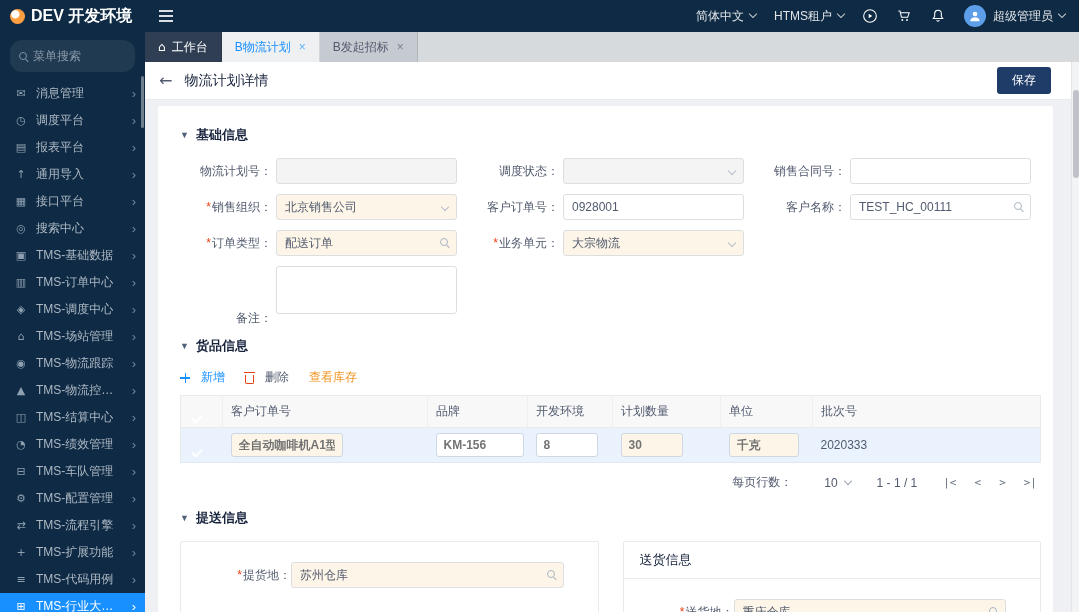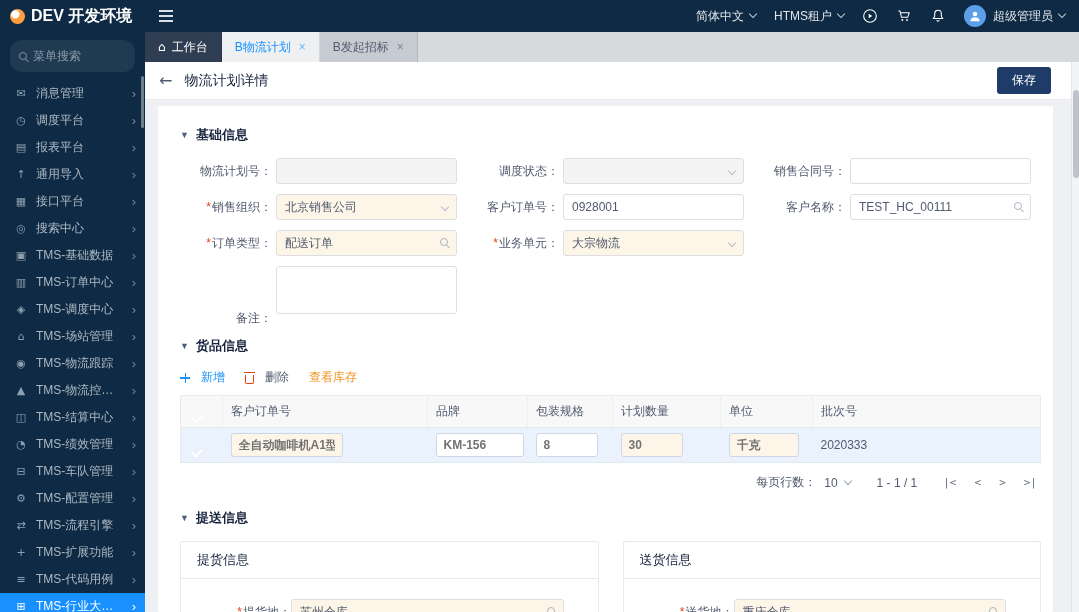--- a/index.html
+++ b/index.html
@@ -96,21 +96,21 @@
   .gtable th:last-child{border-right:none;}
   .gtable td{padding:5px 8px;background:#eaf2fd;border-bottom:1px solid #e0e8f2;}
   .cb{width:14px;height:14px;border-radius:2px;background:var(--accent,#1890ff);position:relative;margin:0 auto;cursor:pointer;}
   .cb::after{content:"";position:absolute;left:4.5px;top:1.5px;width:4px;height:8px;border:solid #fff;border-width:0 2px 2px 0;transform:rotate(45deg);}
   .cell-input{height:24px;border:1px solid #cfd6e4;border-radius:3px;padding:0 7px;font-size:12px;color:#737373;background:#fff;outline:none;font-family:inherit;font-weight:bold;}
   .w110{width:112px;} .w90{width:88px;} .w64{width:62px;} .w70{width:70px;}
   .batch-text{color:#515a6e;}
 
   
   .pag{display:flex;justify-content:flex-end;align-items:center;gap:26px;color:#515a6e;padding:11px 4px 10px;}
-  .pp{display:flex;align-items:center;gap:8px;}
+  .pp{display:flex;align-items:center;gap:32px;}
   .pp-sel{display:flex;align-items:center;gap:7px;cursor:pointer;}
   .pp-chev{width:6px;height:6px;border-right:1px solid #9aa3b2;border-bottom:1px solid #9aa3b2;transform:rotate(45deg);margin-top:-3px;}
   .pag-nav{display:flex;gap:18px;color:#66707f;}
   .pag-nav span{cursor:pointer;font-family:"DejaVu Sans Mono",monospace;font-size:11px;}
 
   
   .panels{display:flex;gap:24px;margin-top:2px;}
   .panel{flex:1;border:1px solid #e8eaec;border-radius:2px;min-width:0;}
   .panel-h{padding:9px 16px;font-size:13px;color:#17233d;border-bottom:1px solid #e8eaec;}
   .panel-b{padding:20px 0 6px 0;}
@@ -422,21 +422,21 @@
               <col style="width:85px">
                 <col style="width:108px">
                 <col style="width:92px">
                 <col>
             </colgroup>
             <thead>
               <tr>
                 <th><span class="cb"></span></th>
                 <th>客户订单号</th>
                 <th>品牌</th>
-                <th>包装规格</th>
+                <th>开发环境</th>
                 <th>计划数量</th>
                 <th>单位</th>
                 <th>批次号</th>
               </tr>
             </thead>
             <tbody>
               <tr>
                 <td><span class="cb"></span></td>
                 <td><input class="cell-input yellow w110" value="全自动咖啡机A1型" style=""></td>
                 <td><input class="cell-input w90" value="KM-156" style=""></td>
@@ -467,21 +467,20 @@
         </section>
 
         <section>
           <div class="sec-title">
             <span class="tri">▼</span>
             <span>提送信息</span>
           </div>
 
           <div class="panels">
             <div class="panel">
-              <div class="panel-h">提货信息</div>
               <div class="panel-b">
                 <div class="prow preq">
                   <label class="pl">提货地</label>
                   <div class="pc yellow">
                     <input value="苏州仓库" style="">
                     <span class="icon-search-sm"></span>
                   </div>
                 </div>
 
               </div>

